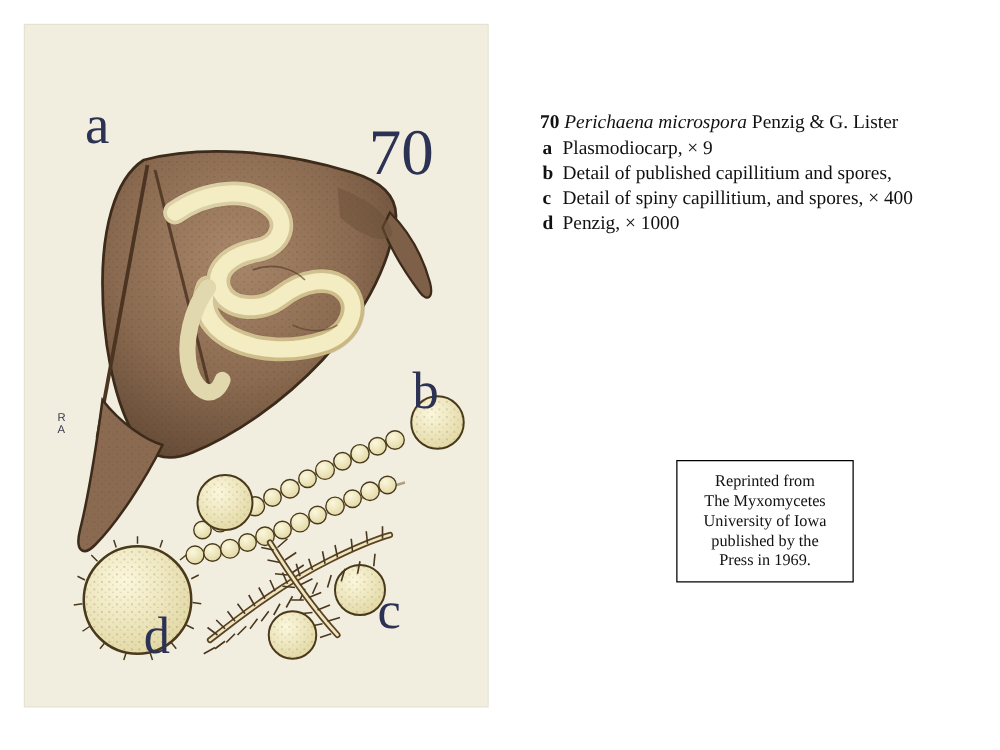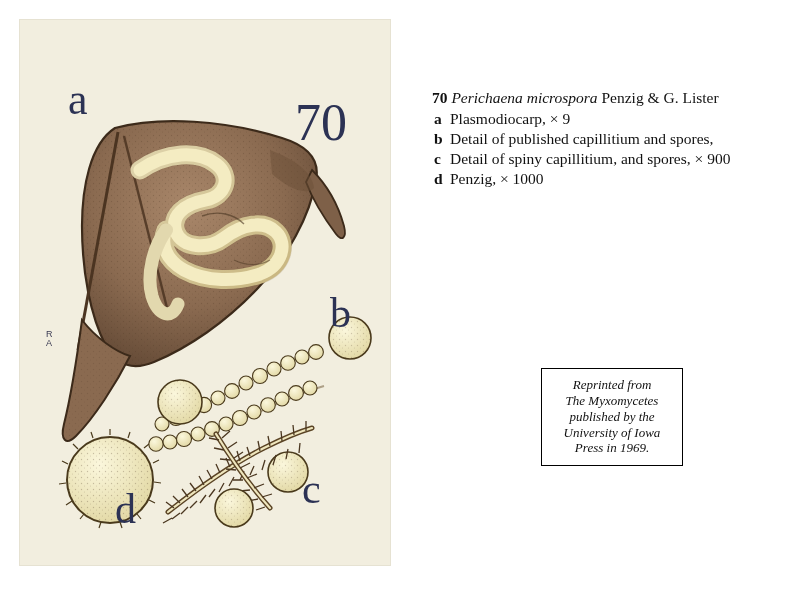--- a/index.html
+++ b/index.html
@@ -111,21 +111,21 @@
     top: 368px;
     width: 128px;
     border: 1.5px solid #000;
     padding: 8px 6px 9px 6px;
     text-align: center;
     font-size: 13px;
     line-height: 1.22;
     background: #fff;
   }
   .reprint .it { }
-  .reprint div { white-space: nowrap; font-style: italic; }
+  .reprint div { white-space: nowrap; }
 </style>
 </head>
 <body>
 
 <div class="plate">
   <div class="plate-inner">
     <svg width="370" height="545" viewBox="0 0 370 545">
       <defs>
         <radialGradient id="carpGrad" cx="45%" cy="35%" r="75%">
           <stop offset="0%" stop-color="#a9876a"></stop>
@@ -295,28 +295,28 @@
     <li>
       <span class="lbl">a</span>
       <span>Plasmodiocarp, × 9</span>
     </li>
     <li>
       <span class="lbl">b</span>
       <span>Detail of published capillitium and spores,</span>
     </li>
     <li>
       <span class="lbl">c</span>
-      <span>Detail of spiny capillitium, and spores, × 900</span>
+      <span>Detail of spiny capillitium, and spores, × 400</span>
     </li>
     <li>
       <span class="lbl">d</span>
       <span>Penzig, × 1000</span>
     </li>
   </ul>
 </div>
 
 <div class="reprint">
   <div>Reprinted from</div>
   <div class="it">The Myxomycetes</div>
+  <div>University of Iowa</div>
   <div>published by the</div>
-  <div>University of Iowa</div>
   <div>Press in 1969.</div>
 </div>
 
 </body></html>

